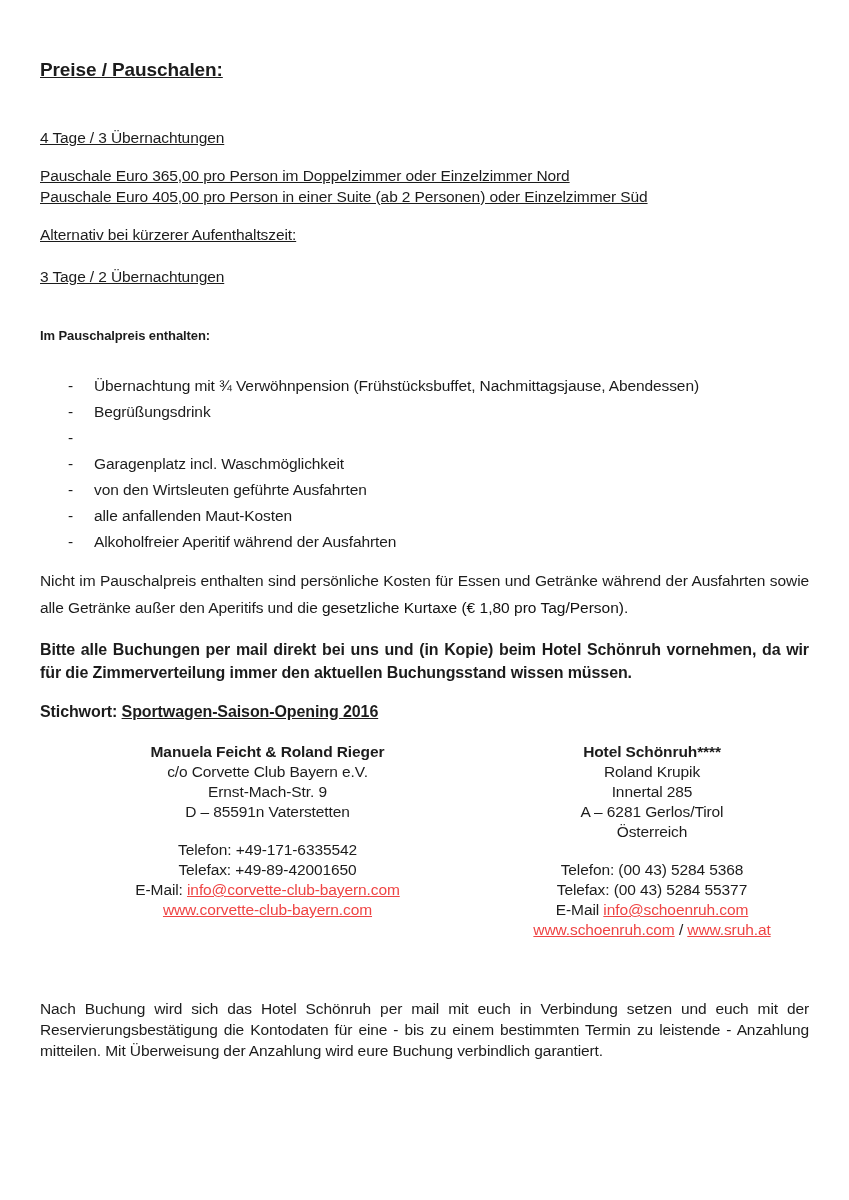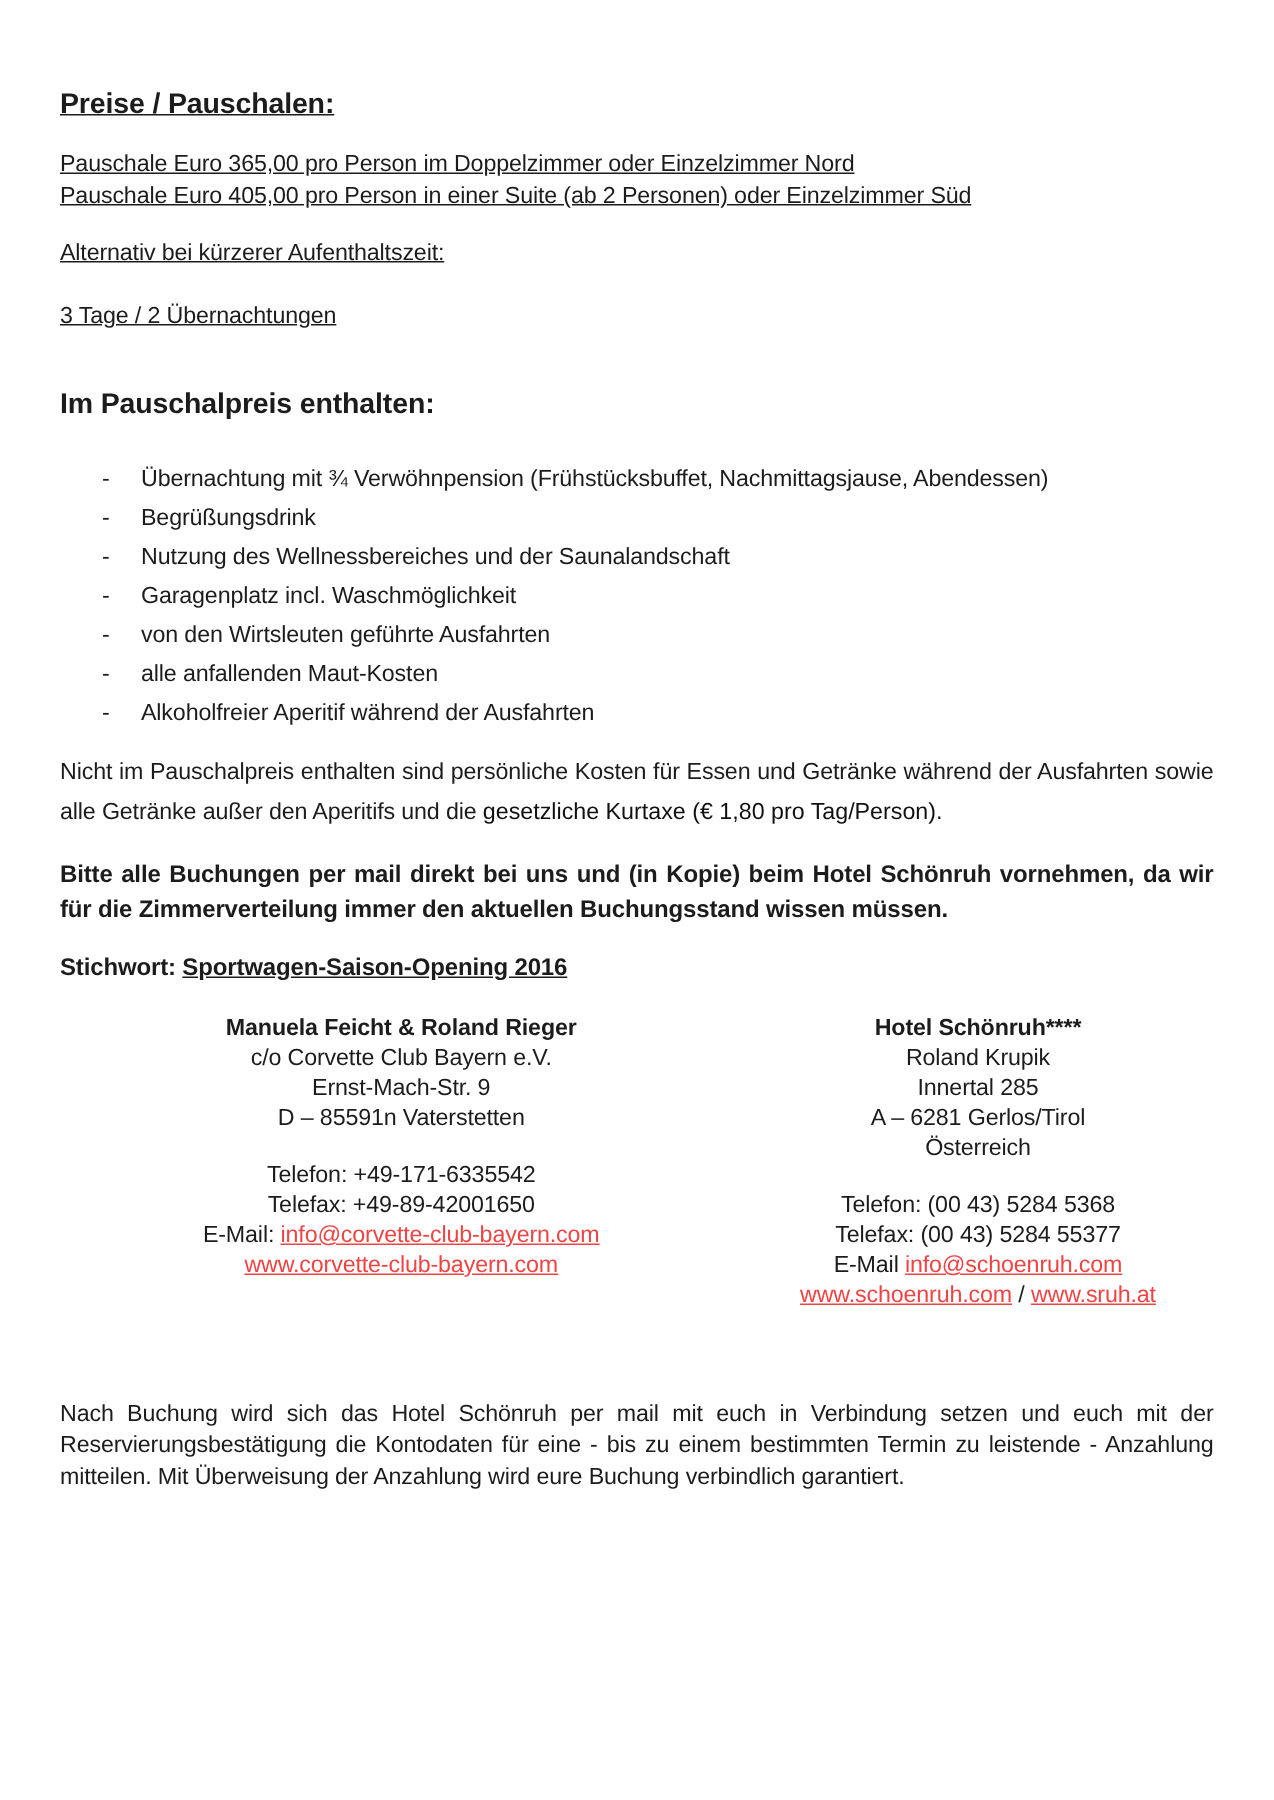--- a/index.html
+++ b/index.html
@@ -19,21 +19,21 @@
     letter-spacing:-0.1px;
   }
   .u  { text-decoration:underline; }
   h1.doc-title {
     font-size:19px;
     font-weight:bold;
     text-decoration:underline;
     line-height:24px;
   }
   h2.section-title {
-    font-size:19px;
+    font-size:13px;
     font-weight:bold;
     line-height:24px;
     margin-top:37px;
   }
   .body-line {
     font-size:15.5px;
     line-height:21px;
   }
   .mt-45 { margin-top:45px; }
   .mt-21 { margin-top:21px; }
@@ -101,20 +101,21 @@
     margin-top:58px;
   }
 </style>
 </head>
 <body>
 
 <div class="page">
 
   <h1 class="doc-title">Preise / Pauschalen:</h1>
 
+  <p class="body-line u mt-45">4 Tage / 3 Übernachtungen</p>
 
   <div class="mt-17">
     <p class="body-line">Pauschale Euro 365,00 pro Person im Doppelzimmer oder Einzelzimmer Nord</p>
     <p class="body-line">Pauschale Euro 405,00 pro Person in einer Suite (ab 2 Personen) oder Einzelzimmer Süd</p>
   </div>
 
   <p class="body-line u mt-17">Alternativ bei kürzerer Aufenthaltszeit:</p>
 
   <p class="body-line u mt-21">3 Tage / 2 Übernachtungen</p>
 
@@ -125,21 +126,20 @@
     <li>
         <span class="bullet">-</span>
         <span>Übernachtung mit ¾ Verwöhnpension (Frühstücksbuffet, Nachmittagsjause, Abendessen)</span>
       </li>
     <li>
         <span class="bullet">-</span>
         <span>Begrüßungsdrink</span>
       </li>
     <li>
         <span class="bullet">-</span>
-        <span>Nutzung des Wellnessbereiches und der Saunalandschaft</span>
       </li>
     <li>
         <span class="bullet">-</span>
         <span>Garagenplatz incl. Waschmöglichkeit</span>
       </li>
     <li>
         <span class="bullet">-</span>
         <span>von den Wirtsleuten geführte Ausfahrten</span>
       </li>
     <li>

